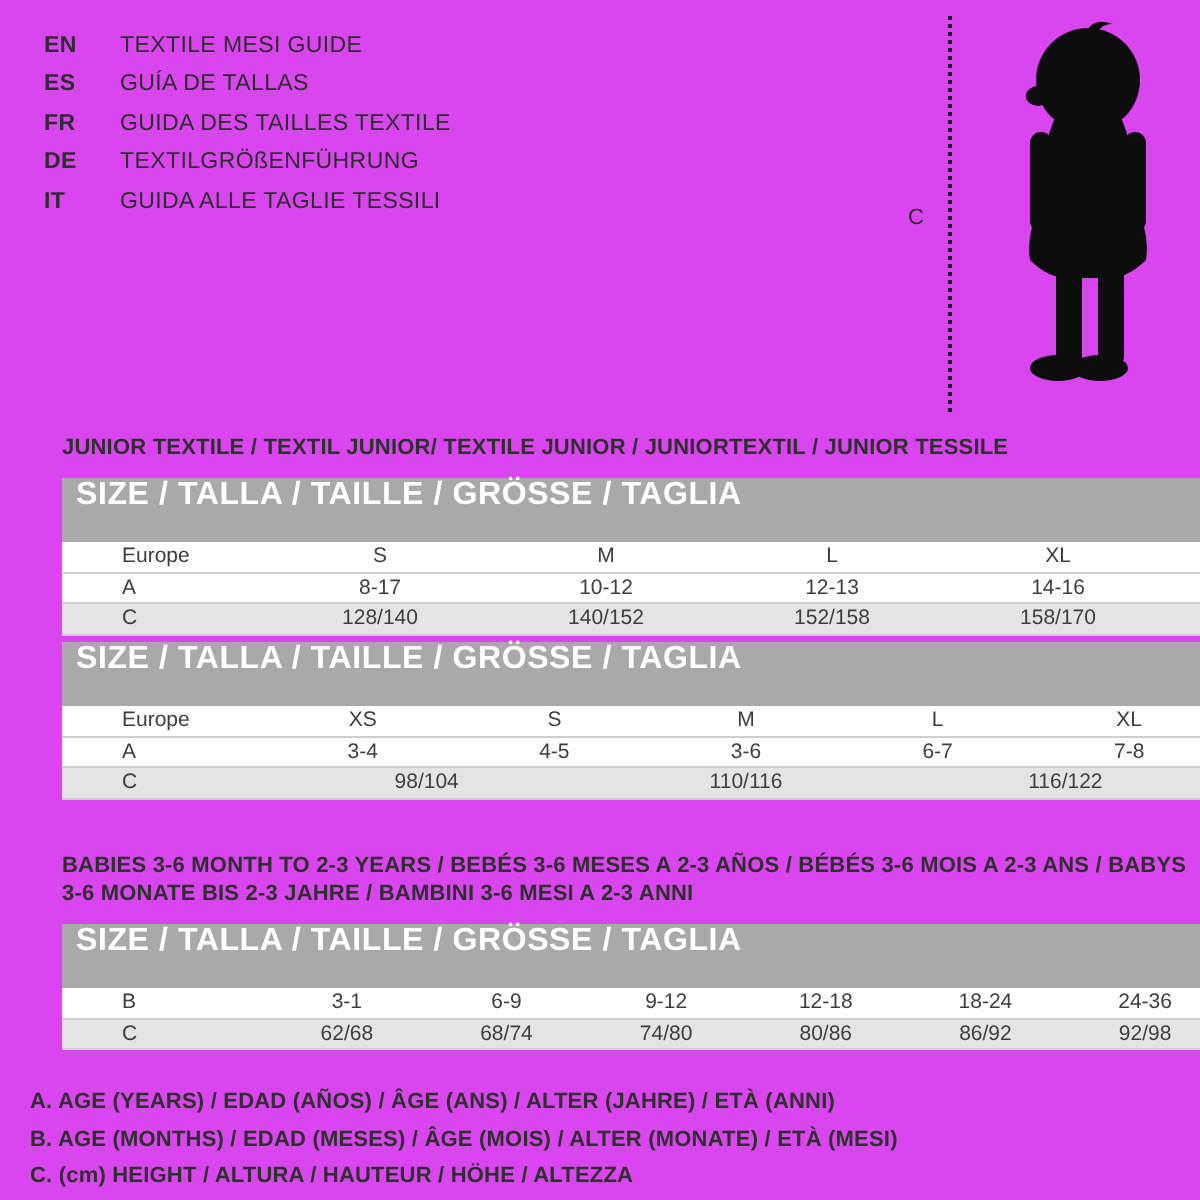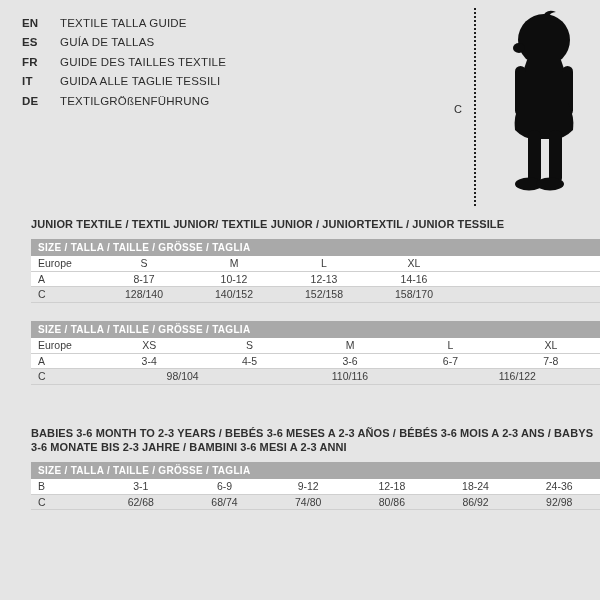--- a/index.html
+++ b/index.html
@@ -1,75 +1,75 @@
 <!DOCTYPE html>
 <html><head>
 <meta charset="utf-8">
 <style>
   * { margin:0; padding:0; box-sizing:border-box; }
   html,body { background:#ffffff; }
   body { font-family:"Liberation Sans", sans-serif; }
-  .page { position:relative; width:600px; height:600px; background:#e5e5e5; overflow:hidden; color:#3d3d3d; }
+  .page { position:relative; width:600px; height:600px; background:#d946ef; overflow:hidden; color:#3d3d3d; }
 
   
   .langs { position:absolute; top:13px; left:22px; }
   .lang-row { display:flex; height:19.5px; align-items:center; font-size:11.5px; letter-spacing:.2px; }
   .lang-code { width:38px; font-weight:700; color:#2d2d2d; }
   .lang-label { font-weight:400; color:#2d2d2d; }
 
   
   .figure { position:absolute; top:6px; left:452px; width:148px; height:204px; }
   .measure-label { position:absolute; left:2px; top:97px; font-size:11px; color:#2d2d2d; }
   .measure-line { position:absolute; left:22px; top:2px; height:198px; border-left:2px dotted #1f1f1f; }
   .baby { position:absolute; left:34px; top:2px; }
 
   
   .section { position:absolute; left:31px; width:570px; }
   .section-title { font-size:11px; font-weight:700; color:#2f2f2f; line-height:14px; margin-bottom:8px; letter-spacing:.1px; }
-  .t-header { height:17px; line-height:17px; background:#a9a9a9; color:#ffffff; font-size:10px; font-weight:700; padding-left:7px; letter-spacing:.3px; }
+  .t-header { height:32px; line-height:17px; background:#a9a9a9; color:#ffffff; font-size:16px; font-weight:700; padding-left:7px; letter-spacing:.3px; }
   .t-row { display:flex; height:15.5px; line-height:15.5px; font-size:10.5px; border-bottom:1px solid #cfcfcf; color:#3d3d3d; background:#ffffff; }
   .t-row.alt { background:#e4e4e4; }
-  .cell { text-align:center; overflow:hidden; white-space:nowrap; }
+  .cell { text-align:center; overflow:hidden; white-space:nowrap;margin-left:23px; }
   .cell.first { width:68px; text-align:left; padding-left:7px; flex:none; }
   .cols-fixed .cell:not(.first) { width:90px; flex:none; }
   .cols-flex .cell:not(.first) { flex:1; }
 
   #sec-junior   { top:217px; }
   #sec-children { top:321px; }
   #sec-babies   { top:426px; }
 
   
   .footnotes { position:absolute; left:15px; top:542px; }
   .footnote { font-size:11px; font-weight:700; color:#2f2f2f; line-height:18.5px; letter-spacing:.1px; }
 </style>
 </head>
 <body>
 
 <div class="page">
 
   <div class="langs">
     <div class="lang-row">
       <span class="lang-code">EN</span>
-      <span class="lang-label">TEXTILE TALLA GUIDE</span>
+      <span class="lang-label">TEXTILE MESI GUIDE</span>
     </div>
     <div class="lang-row">
       <span class="lang-code">ES</span>
       <span class="lang-label">GUÍA DE TALLAS</span>
     </div>
     <div class="lang-row">
       <span class="lang-code">FR</span>
-      <span class="lang-label">GUIDE DES TAILLES TEXTILE</span>
+      <span class="lang-label">GUIDA DES TAILLES TEXTILE</span>
+    </div>
+    <div class="lang-row">
+      <span class="lang-code">DE</span>
+      <span class="lang-label">TEXTILGRÖßENFÜHRUNG</span>
     </div>
     <div class="lang-row">
       <span class="lang-code">IT</span>
       <span class="lang-label">GUIDA ALLE TAGLIE TESSILI</span>
-    </div>
-    <div class="lang-row">
-      <span class="lang-code">DE</span>
-      <span class="lang-label">TEXTILGRÖßENFÜHRUNG</span>
     </div>
   </div>
 
   <div class="figure">
     <span class="measure-label">C</span>
     <div class="measure-line"></div>
     <div class="baby">
       <svg width="110" height="200" viewBox="0 0 110 200" xmlns="http://www.w3.org/2000/svg">
         <g fill="#0d0d0d">
           <path d="M56 10 q4 -10 14 -6 q-6 0 -8 6 z"></path>
@@ -162,14 +162,19 @@
         <div class="cell">62/68</div>
         <div class="cell">68/74</div>
         <div class="cell">74/80</div>
         <div class="cell">80/86</div>
         <div class="cell">86/92</div>
         <div class="cell">92/98</div>
       </div>
     </div>
   </div>
 
+  <div class="footnotes">
+    <div class="footnote">A. AGE (YEARS) / EDAD (AÑOS) / ÂGE (ANS) / ALTER (JAHRE) / ETÀ (ANNI)</div>
+    <div class="footnote">B. AGE (MONTHS) / EDAD (MESES) / ÂGE (MOIS) / ALTER (MONATE) / ETÀ (MESI)</div>
+    <div class="footnote">C. (cm) HEIGHT / ALTURA / HAUTEUR / HÖHE / ALTEZZA</div>
+  </div>
 
 </div>
 
 </body></html>

